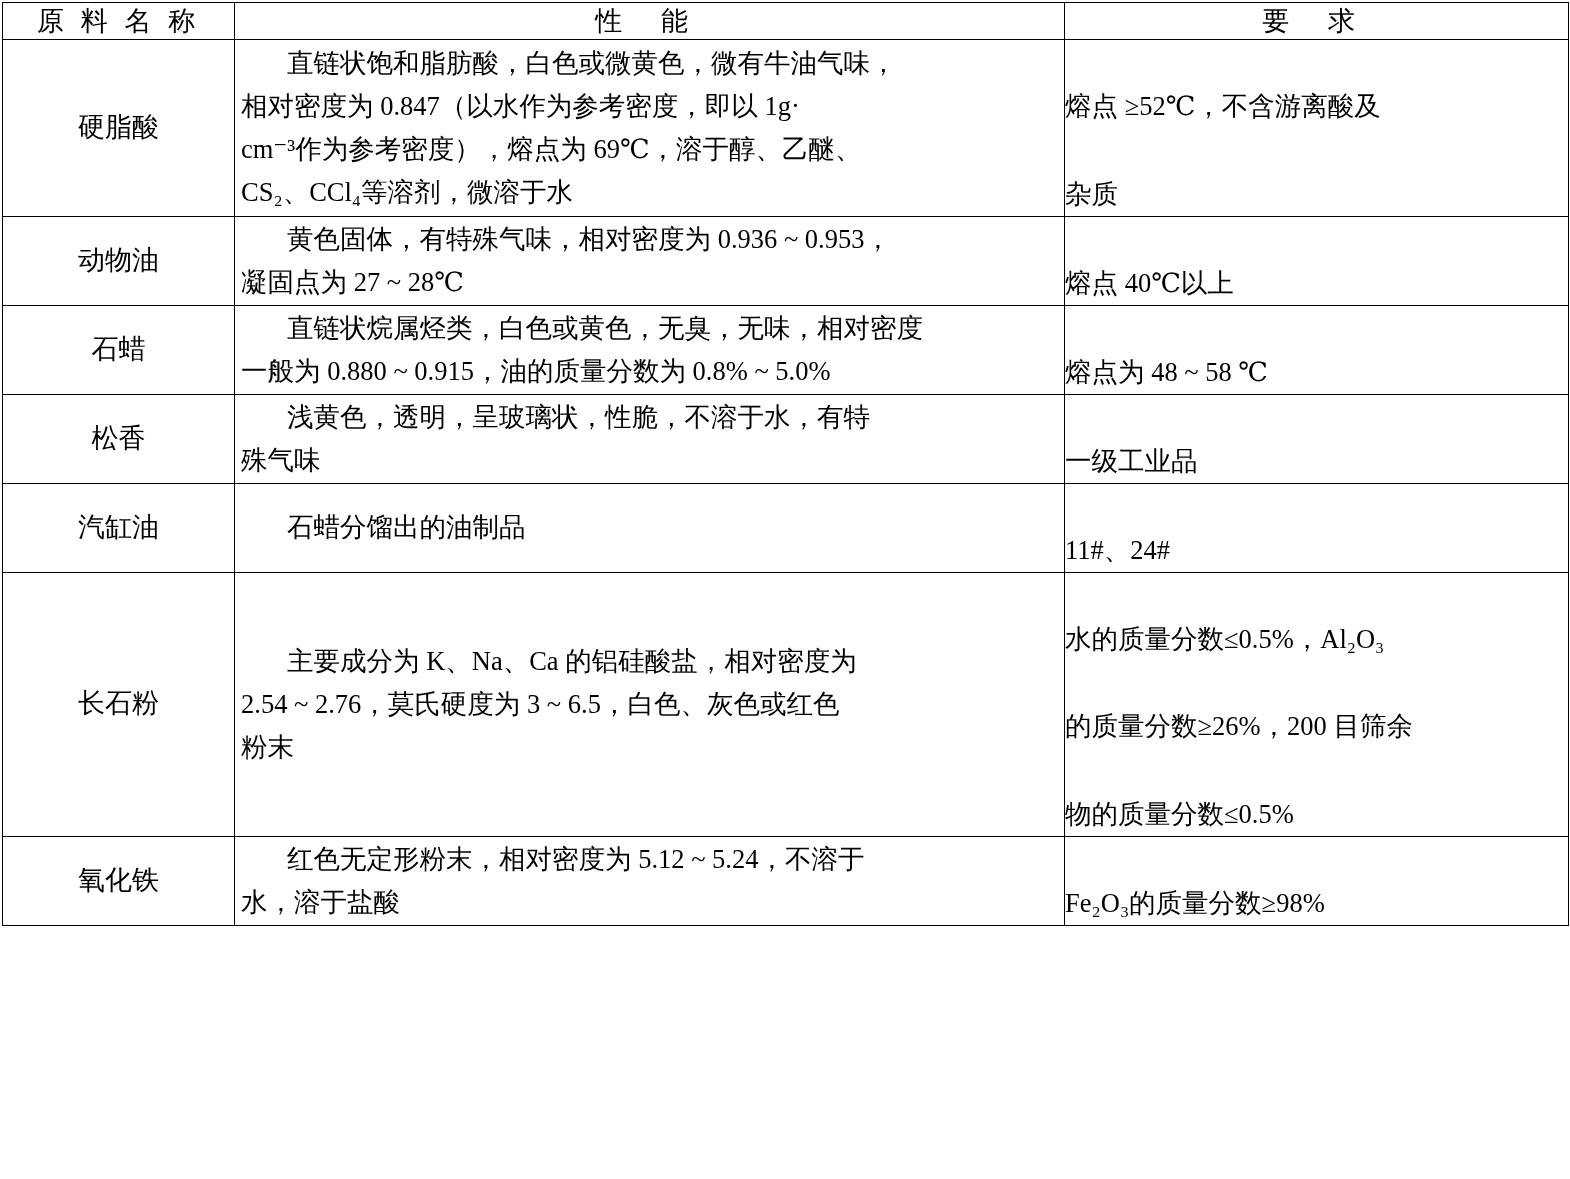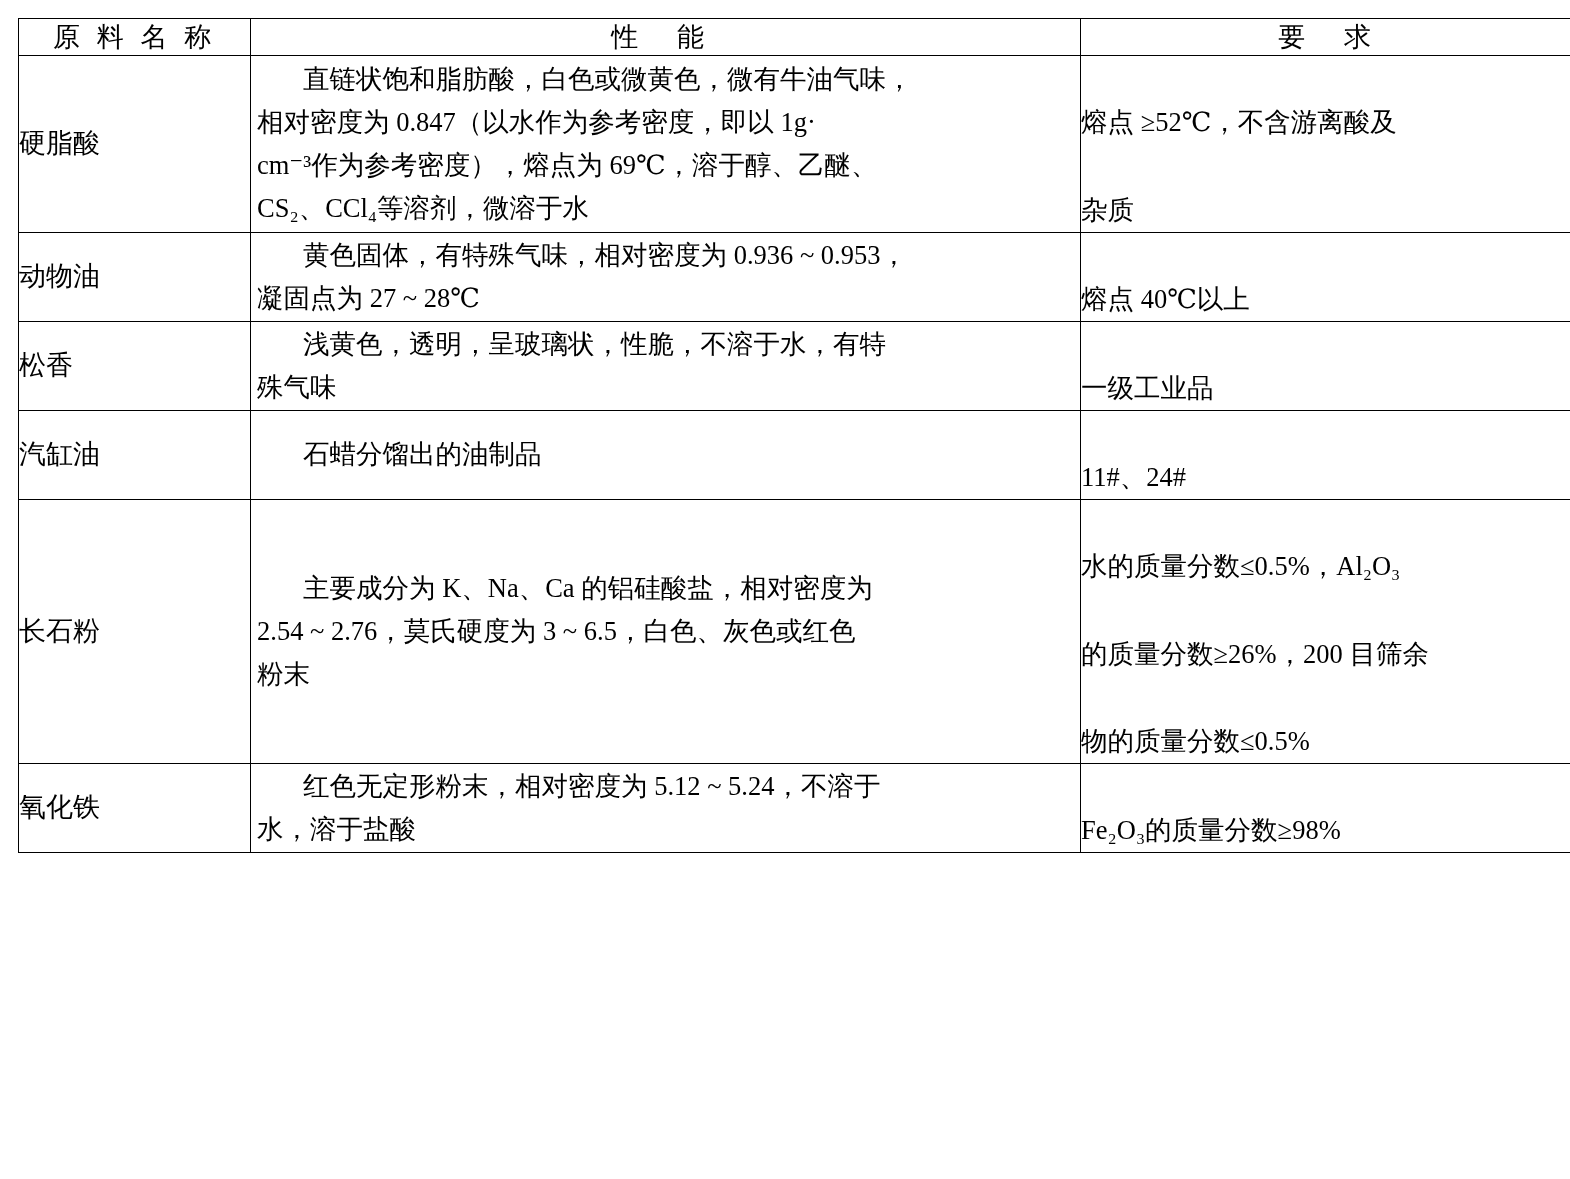--- a/index.html
+++ b/index.html
@@ -10,21 +10,21 @@
   body {
     width: 1570px;
     height: 1179px;
     font-family: "Liberation Serif", "DejaVu Serif", serif;
     color: #000000;
   }
   .sheet {
     width: 1570px;
     height: 1179px;
     box-sizing: border-box;
-    padding: 16px;
+    padding: 0;
     overflow: hidden;
   }
   table.spec-table {
     border-collapse: collapse;
     width: 1566px;
     margin: 2px 0 0 2px;
     table-layout: fixed;
   }
   table.spec-table td, table.spec-table th {
     border: 1.6px solid #000;
@@ -39,21 +39,21 @@
     text-align: center;
     font-size: 27px;
     letter-spacing: 5px;
     padding: 10px 0 12px 0;
     font-weight: normal;
   }
   .hdr-prop { letter-spacing: 16px; margin-top: 28px; }
   .hdr-req  { letter-spacing: 16px; }
 
   .name-cell {
-    text-align: left;
+    text-align: center;
     font-size: 27px;
     padding: 8px 4px;
     line-height: 1.55;
   }
   .prop-cell {
     font-size: 26.5px;
     line-height: 1.62;
     padding: 12px 14px 12px 16px;
     text-align: justify;
     text-justify: inter-ideograph;
@@ -106,20 +106,30 @@
         <td class="prop-cell">
           <span class="p-line indent">黄色固体，有特殊气味，相对密度为 0.936 ~ 0.953，</span>
           <span class="p-line">凝固点为 27 ~ 28℃</span>
         </td>
         <td class="req-cell">
           <span class="r-line">熔点 40℃以上</span>
         </td>
       </tr>
 
 
+      <tr>
+        <td class="name-cell">石蜡</td>
+        <td class="prop-cell">
+          <span class="p-line indent">直链状烷属烃类，白色或黄色，无臭，无味，相对密度</span>
+          <span class="p-line">一般为 0.880 ~ 0.915，油的质量分数为 0.8% ~ 5.0%</span>
+        </td>
+        <td class="req-cell">
+          <span class="r-line">熔点为 48 ~ 58 ℃</span>
+        </td>
+      </tr>
 
 
       <tr>
         <td class="name-cell">松香</td>
         <td class="prop-cell">
           <span class="p-line indent">浅黄色，透明，呈玻璃状，性脆，不溶于水，有特</span>
           <span class="p-line">殊气味</span>
         </td>
         <td class="req-cell">
           <span class="r-line">一级工业品</span>

